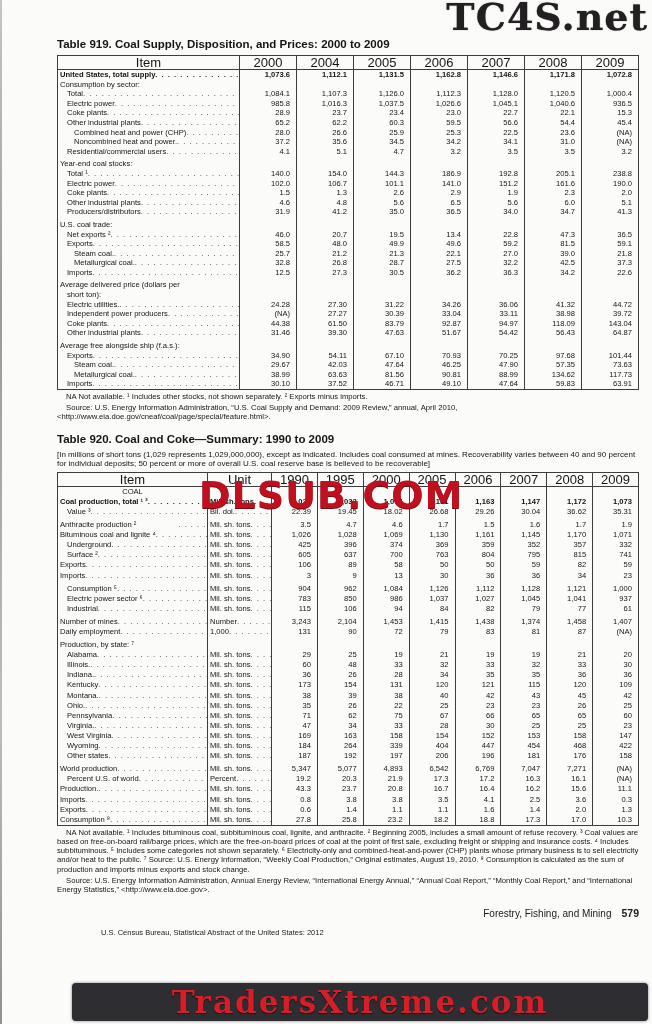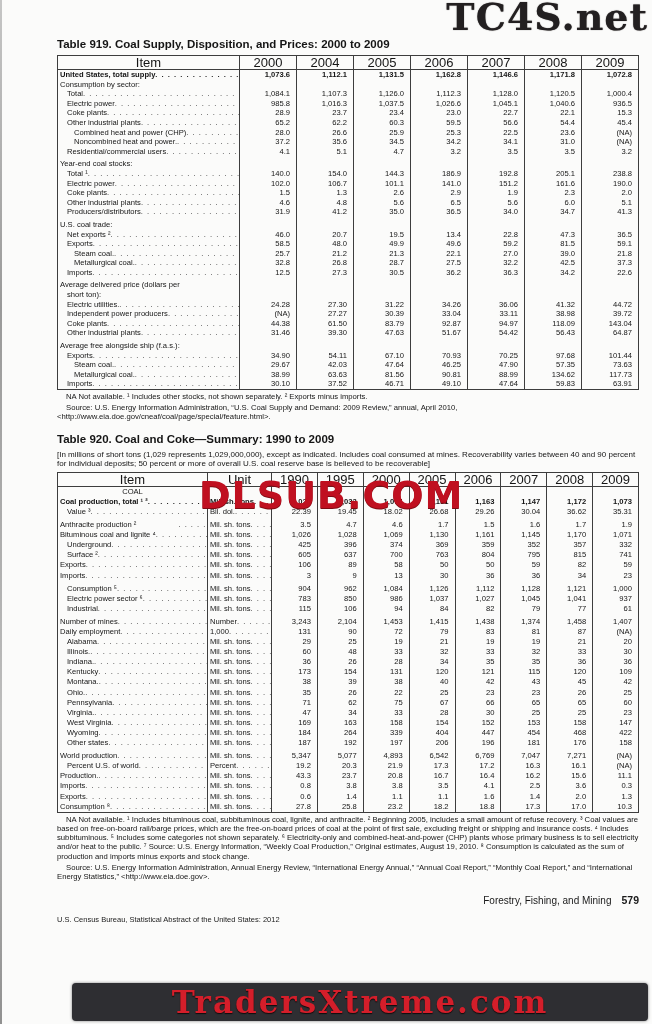--- a/index.html
+++ b/index.html
@@ -35,21 +35,21 @@
 
   .fn{font-size:7.7px;line-height:9.2px;margin:2px 0 0 0;text-indent:9px;}
 
   .tbl-wrap{position:relative;}
   .wm-mid{position:absolute;top:1px;left:142px;z-index:5;
         font-family:"DejaVu Sans","Liberation Sans",sans-serif;font-weight:bold;
         font-size:38px;letter-spacing:1px;color:#c01020;text-shadow:0 1px 0 #7e0a12;}
 
   .footer-line{text-align:right;font-size:10px;margin-top:13px;color:#1a1a1a;}
   .pageno{font-weight:bold;font-size:10.5px;margin-left:10px;}
-  .credit{font-size:7.5px;margin-top:9px;color:#222;}
+  .credit{font-size:7.5px;margin-top:9px;color:#222;margin-left:44px;}
 
   .wm-bottom{position:absolute;left:72px;right:4px;bottom:3px;height:38px;z-index:7;
         background:#2e2e32;border-radius:4px;display:flex;align-items:center;justify-content:center;
         box-shadow:0 0 3px rgba(0,0,0,.5);}
   .wm-bottom span{font-family:"DejaVu Serif","Liberation Serif",serif;font-weight:bold;
         font-size:31px;letter-spacing:2px;color:#d41e2a;text-shadow:0 1px 1px #120c0c;}
 </style>
 </head>
 <body>
 
@@ -879,20 +879,36 @@
               </td>
               <td class="num">131</td>
               <td class="num">90</td>
               <td class="num">72</td>
               <td class="num">79</td>
               <td class="num">83</td>
               <td class="num">81</td>
               <td class="num">87</td>
               <td class="num">(NA)</td>
             </tr>
+            <tr class="gap">
+              <td class="item">
+                <div class="iw" style="padding-left: 2px;">
+                  <span class="lbl">Production, by state: ⁷</span>
+                </div>
+              </td>
+              <td class="unitc"></td>
+              <td class="num"></td>
+              <td class="num"></td>
+              <td class="num"></td>
+              <td class="num"></td>
+              <td class="num"></td>
+              <td class="num"></td>
+              <td class="num"></td>
+              <td class="num"></td>
+            </tr>
             <tr>
               <td class="item">
                 <div class="iw" style="padding-left: 9px;">
                   <span class="lbl">Alabama</span>
                   <span class="dots"> . . . . . . . . . . . . . . . . . . . . . . . . . . . . . . . . . . . . . . . . . . . . . . . . . . . . . . . . . . . . . . . . . . . . . . . . . . . . . . . . . . . . . . . . . . . . . . . . . . . . . . . . . . . . . . . . . . . . . . . .</span>
                 </div>
               </td>
               <td class="unitc">
                 <div class="iw" style="padding-left: 2px;">
                   <span class="lbl">Mil. sh. tons</span>

